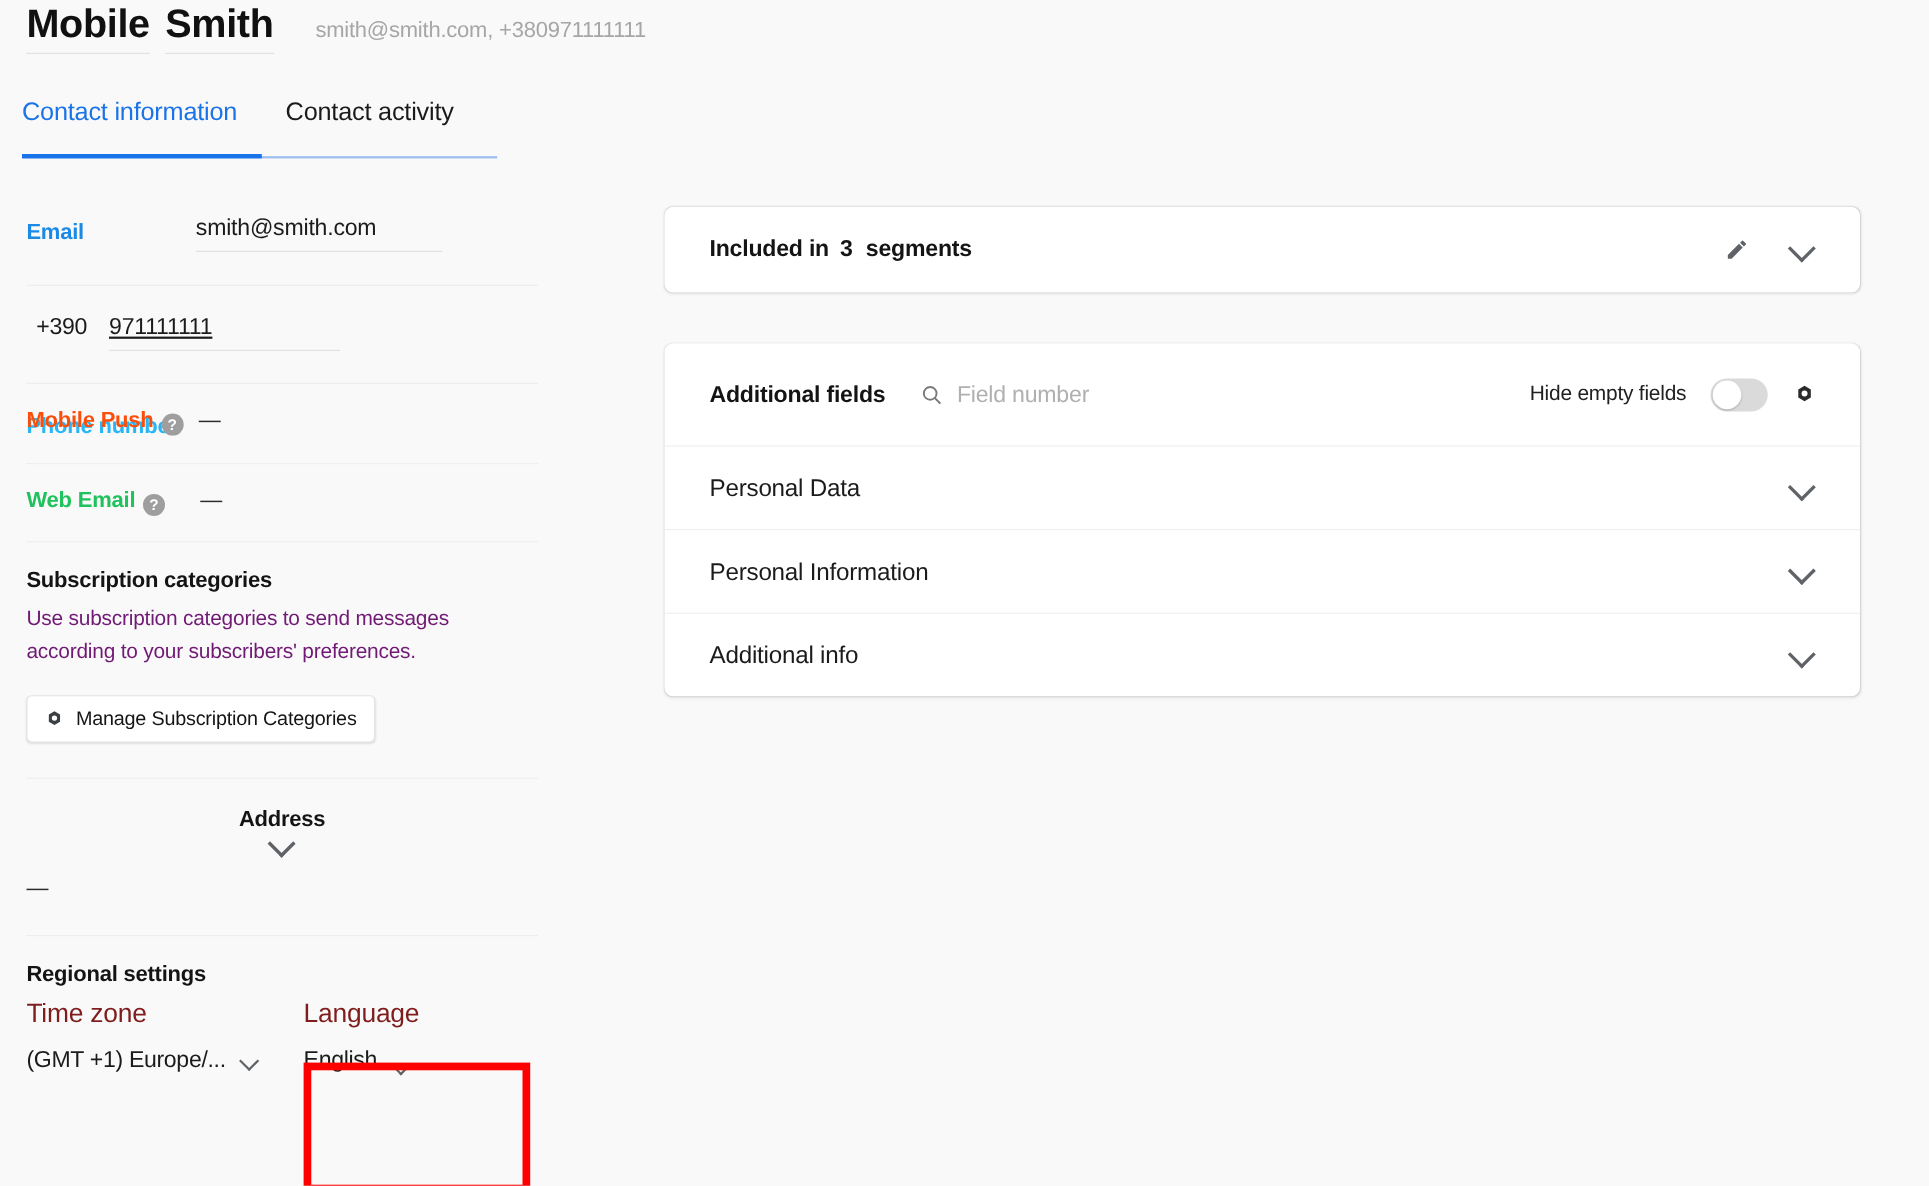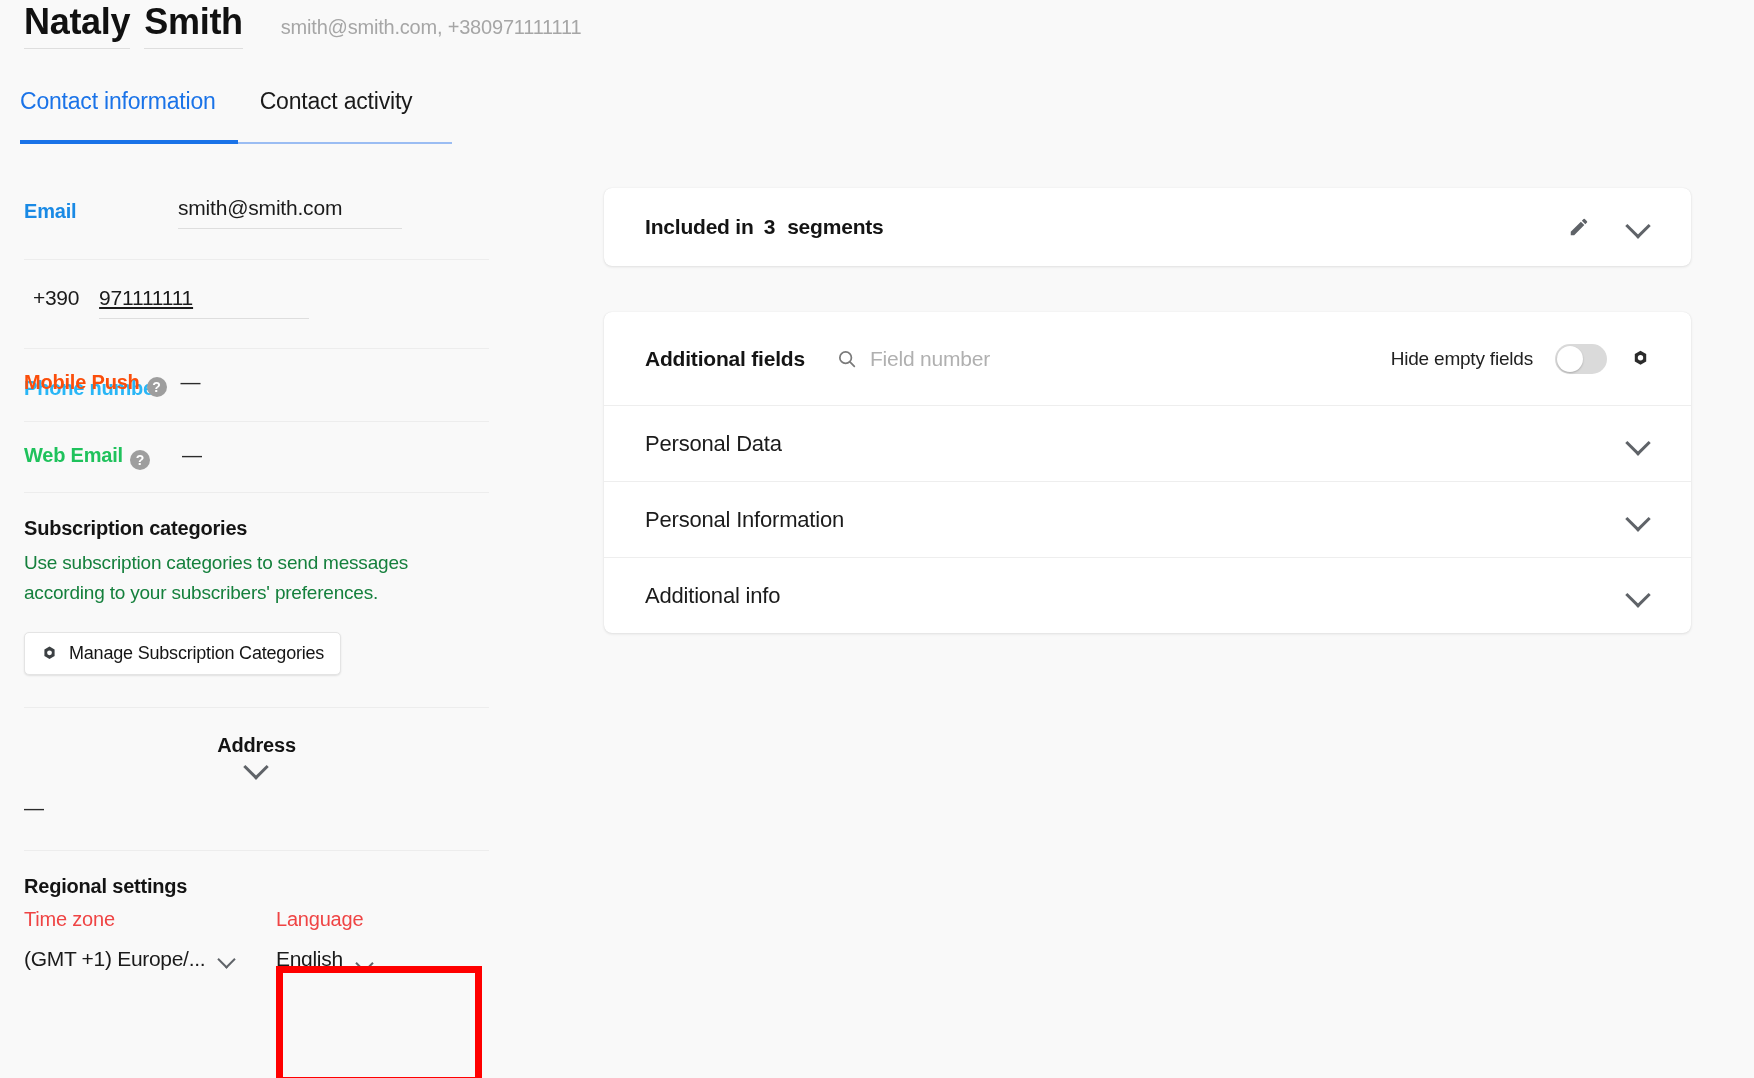--- a/index.html
+++ b/index.html
@@ -56,33 +56,33 @@
 
   .email-row { height: 88px; }
   .email-row .lbl { position: absolute; left: 0; top: 28px; }
   .email-row .inline-input { position: absolute; left: 154px; top: 24px; width: 224px; }
   .phone-row { height: 89px; }
   .phone-row .lbl { position: absolute; left: 0; top: 117px; }
   .mpush-row { height: 73px; }
   .wpush-row { height: 71px; }
 
   .sub-title { font-size: 20px; font-weight: bold; color: #141414; letter-spacing: -0.2px; }
-  .sub-desc { font-size: 19px; color: #15803d; line-height: 30px; letter-spacing: -0.2px; }
+  .sub-desc { font-size: 19px; color: #701a75; line-height: 30px; letter-spacing: -0.2px; }
 
   .btn-manage {
     display: inline-flex; align-items: center; gap: 11px;
     background: #fff; border: 1px solid #e4e4e4; border-radius: 5px;
     padding: 10px 16px; font-size: 18px; color: #151515; cursor: pointer;
     box-shadow: 0 1px 2px rgba(0,0,0,0.10); letter-spacing: -0.2px;
   }
 
   .section-head { display: flex; align-items: center; justify-content: space-between; flex-direction: column; }
   .section-title { font-size: 20px; font-weight: bold; color: #141414; letter-spacing: -0.2px; }
 
-  .region-sub { font-size: 20px; color: #ef4444; letter-spacing: -0.2px; }
+  .region-sub { font-size: 24px; color: #7f1d1d; letter-spacing: -0.2px; }
   .region-val { font-size: 21px; color: #1b1b1b; letter-spacing: -0.3px; }
 
   
   .chev { display: inline-block; width: 15px; height: 15px; position: relative; }
   .chev::before {
     content: ""; position: absolute; left: 1px; top: 1px;
     width: 11px; height: 11px;
     border-right: 2.6px solid #5f6368; border-bottom: 2.6px solid #5f6368;
     transform: rotate(45deg);
   }
@@ -128,21 +128,21 @@
     position: absolute; left: 276px; top: 966px; width: 206px; height: 118px;
     border: 7px solid #ff0000; background: transparent; pointer-events: none;
   }
 </style>
 </head>
 <body>
 
 <div class="page">
 
   <div class="header">
-    <div class="name-field">Nataly</div>
+    <div class="name-field">Mobile</div>
     <div class="name-field">Smith</div>
     <div class="header-sub">smith@smith.com, +380971111111</div>
   </div>
 
   <div class="tabs">
     <div class="tab active">Contact information</div>
     <div class="tab inactive">Contact activity</div>
   </div>
   <div class="tab-underline-track"></div>
   <div class="tab-underline-active"></div>

